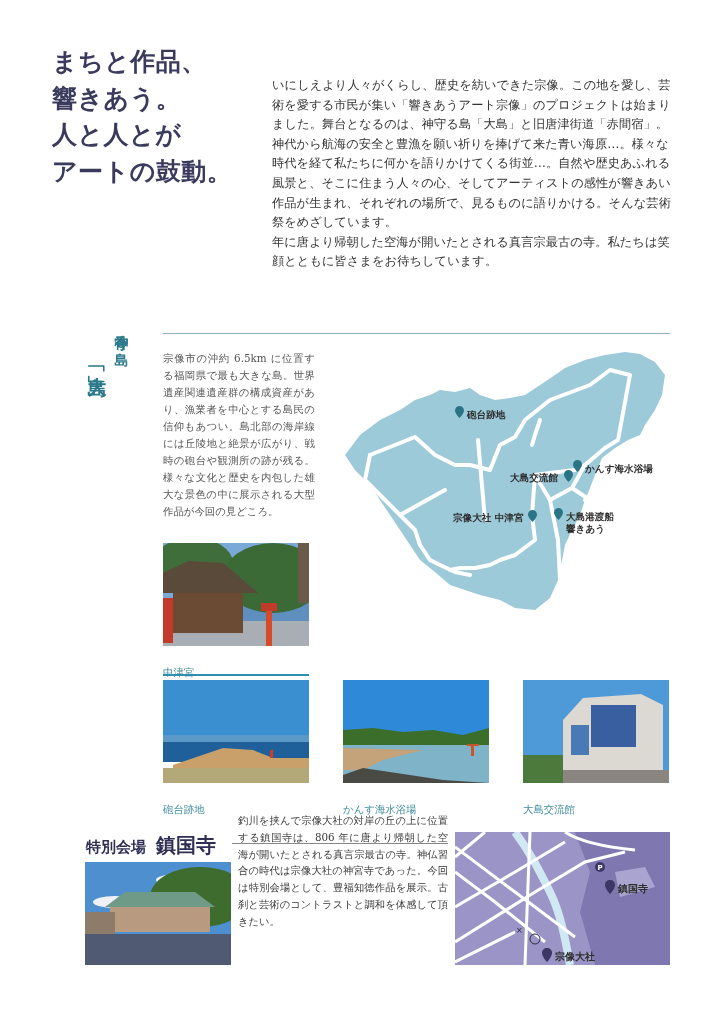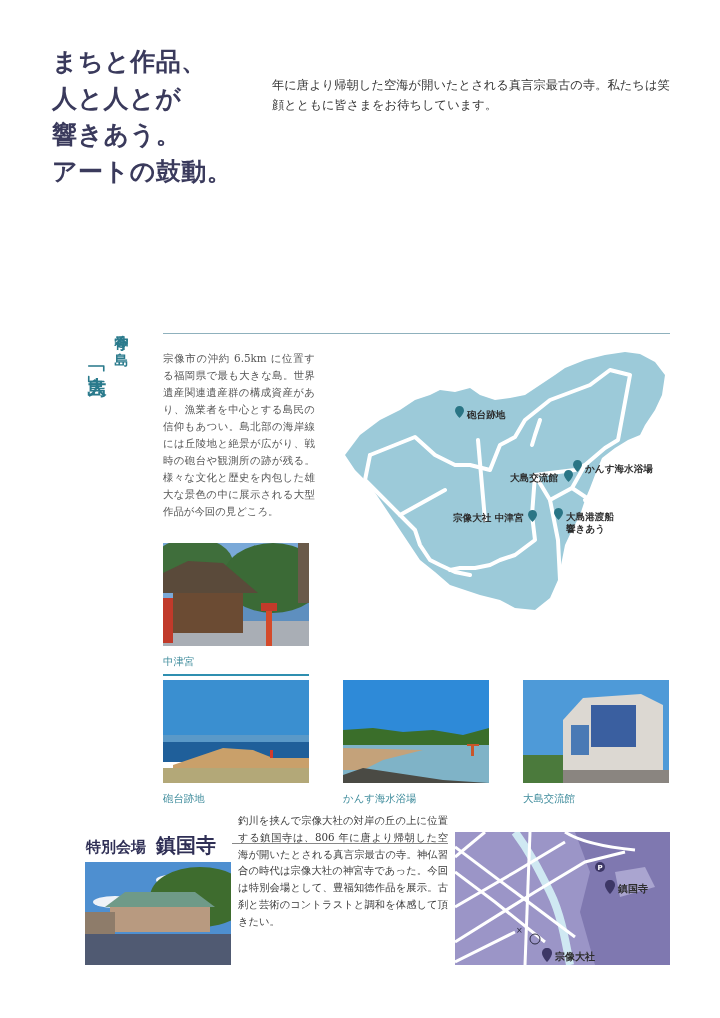--- a/index.html
+++ b/index.html
@@ -33,21 +33,21 @@
       position: absolute; left: 163px; top: 350px; width: 152px;
       font-family: "DejaVu Serif", serif; font-size: 10.4px; line-height: 17px; color: #555;
       text-align: justify;
     }
 
     .map-wrap { position: absolute; left: 340px; top: 340px; width: 330px; height: 280px; }
     .map-label { position: absolute; font-size: 9.6px; font-weight: bold; color: #2d2d2d; white-space: nowrap; line-height: 12px; }
     .pin { position: absolute; width: 9px; height: 12px; }
 
     .photo { position: absolute; overflow: hidden; }
-    .caption { position: absolute; font-size: 10.4px; color: #3d8b9b; white-space: nowrap; }
+    .caption { position: absolute; font-size: 10.4px; color: #3d8b9b; white-space: nowrap; margin-top: 11px; }
 
     .nakatsu-rule { position: absolute; left: 163px; top: 674px; width: 146px; height: 2px; background: #2f8fb0; }
 
     .special-head { position: absolute; left: 86px; top: 832px; white-space: nowrap; font-family: "DejaVu Serif", serif; font-weight: bold; color: #2f2f55; }
     .special-sub { font-size: 15px; }
     .special-main { font-size: 20px; margin-left: 10px; }
     .special-rule { position: absolute; left: 232px; top: 843px; width: 216px; height: 1px; background: #888; }
 
     .temple-desc {
       position: absolute; left: 238px; top: 812px; width: 210px;
@@ -55,26 +55,27 @@
       text-align: justify;
     }
 
     .city-map { position: absolute; left: 455px; top: 832px; width: 215px; height: 133px; overflow: hidden; background: #8c86b8; }
   </style>
 </head>
 <body>
 
 <div class="hero-title">
   <div>まちと作品、</div>
+  <div>響きあう。</div>
   <div>人と人とが</div>
-  <div>響きあう。</div>
   <div>アートの鼓動。</div>
 </div>
 
 <div class="intro">
+  <p>いにしえより人々がくらし、歴史を紡いできた宗像。この地を愛し、芸術を愛する市民が集い「響きあうアート宗像」のプロジェクトは始まりました。舞台となるのは、神守る島「大島」と旧唐津街道「赤間宿」。神代から航海の安全と豊漁を願い祈りを捧げて来た青い海原…。様々な時代を経て私たちに何かを語りかけてくる街並…。自然や歴史あふれる風景と、そこに住まう人々の心、そしてアーティストの感性が響きあい作品が生まれ、それぞれの場所で、見るものに語りかける。そんな芸術祭をめざしています。</p>
   <p>年に唐より帰朝した空海が開いたとされる真言宗最古の寺。私たちは笑顔とともに皆さまをお待ちしています。</p>
 </div>
 
 <div class="divider-top"></div>
 <div class="vt-sub">神守る島</div>
 <div class="vt-main">「大島」</div>
 
 <div class="island-desc">宗像市の沖約 6.5km に位置する福岡県で最も大きな島。世界遺産関連遺産群の構成資産があり、漁業者を中心とする島民の信仰もあつい。島北部の海岸線には丘陵地と絶景が広がり、戦時の砲台や観測所の跡が残る。様々な文化と歴史を内包した雄大な景色の中に展示される大型作品が今回の見どころ。</div>
 
 <div class="map-wrap">

